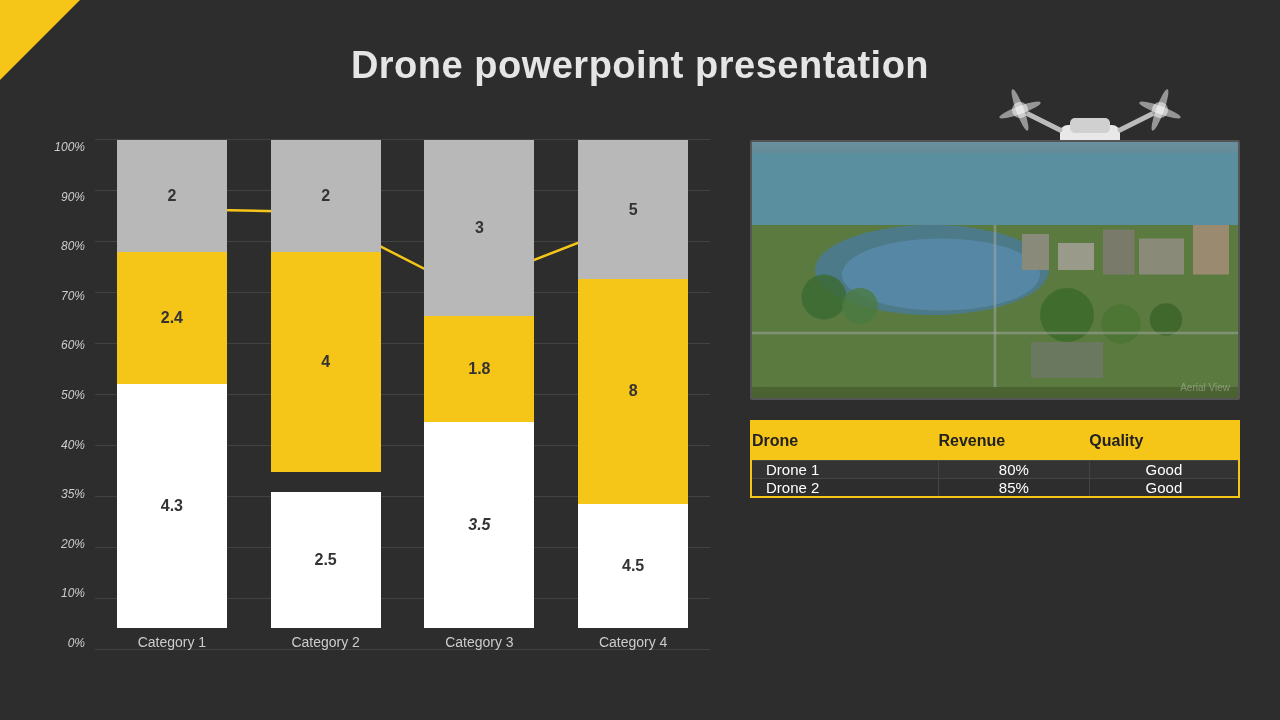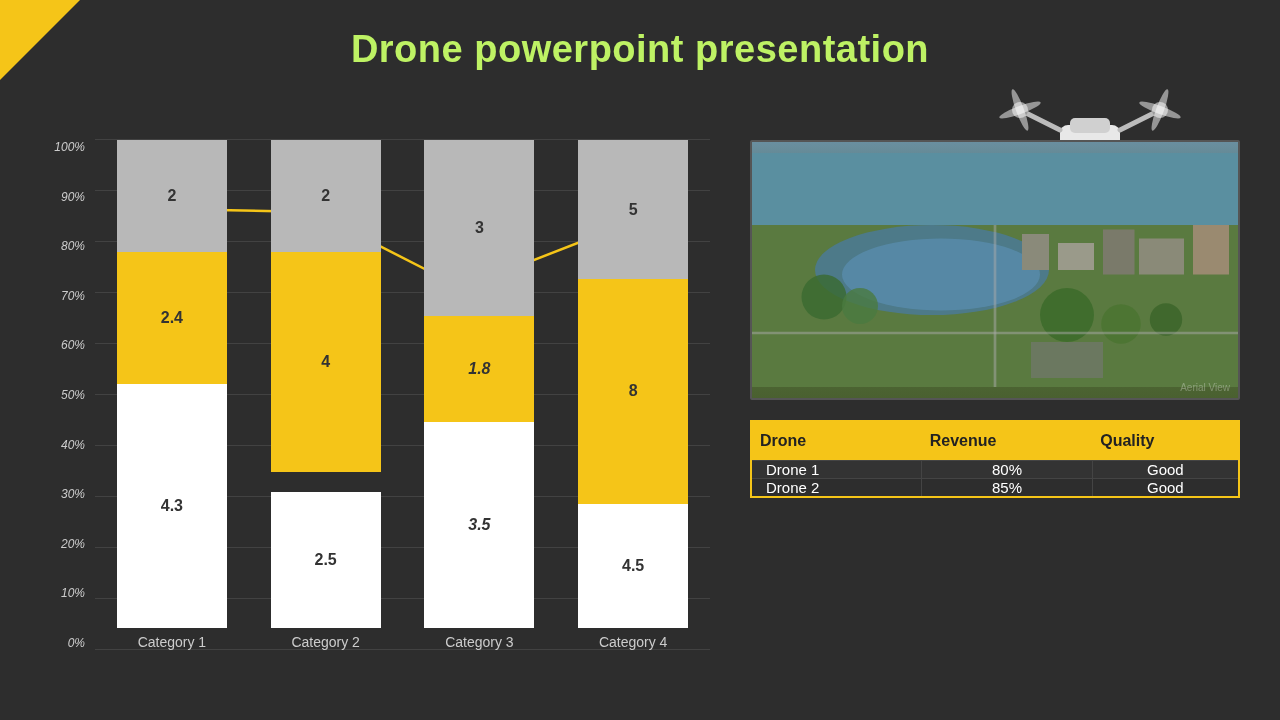--- a/index.html
+++ b/index.html
@@ -17,24 +17,24 @@
       position: absolute;
       top: 0; left: 0;
       width: 0; height: 0;
       border-top: 80px solid #f5c518;
       border-right: 80px solid transparent;
       z-index: 10;
     }
 
     .title {
       text-align: center;
-      color: #bef264;
+      color: #e5e5e5;
       font-size: 38px;
       font-weight: bold;
-      padding-top: 28px;
+      padding-top: 44px;
       letter-spacing: 0.5px;
     }
 
     
     .drone-img-area {
       position: absolute;
       top: 60px;
       right: 80px;
       width: 220px;
       height: 160px;
@@ -187,21 +187,21 @@
     .data-table {
       width: 100%;
       border-collapse: collapse;
       border: 2px solid #f5c518;
     }
     .data-table th {
       background: #f5c518;
       color: #222;
       font-weight: bold;
       font-size: 16px;
-      padding: 10px 8px;
+      padding: 10px 0;
       text-align: left;
     }
     .data-table td {
       background: #2d2d2d;
       color: #fff;
       font-size: 15px;
       padding: 0 14px;
       text-align: center;
       border: 1px solid #444;
     }
@@ -252,21 +252,21 @@
 </div>
 
 <div class="main-content">
 
   <div class="chart-area">
 
     <div class="y-axis">
       <span class="y-label">0%</span>
       <span class="y-label">10%</span>
       <span class="y-label">20%</span>
-      <span class="y-label">30%</span>
+      <span class="y-label">35%</span>
       <span class="y-label">40%</span>
       <span class="y-label">50%</span>
       <span class="y-label">60%</span>
       <span class="y-label">70%</span>
       <span class="y-label">80%</span>
       <span class="y-label">90%</span>
       <span class="y-label">100%</span>
     </div>
 
     <div class="grid-lines">
@@ -326,21 +326,21 @@
             </div>
         </div>
         <span class="x-label">Category 2</span>
       </div>
 
       <div class="bar-group">
         <div class="bar-stack" style="height:100%;">
           <div class="bar-segment bar-top" style="flex:35;">
               <span>3</span>
             </div>
-          <div class="bar-segment bar-mid" style="flex:21;font-style:italic;">
+          <div class="bar-segment bar-mid" style="flex:21;">
               <span>1.8</span>
             </div>
           <div class="bar-segment bar-bot" style="flex:41;font-style:italic;">
               <span>3.5</span>
             </div>
         </div>
         <span class="x-label">Category 3</span>
       </div>
 
       <div class="bar-group">

